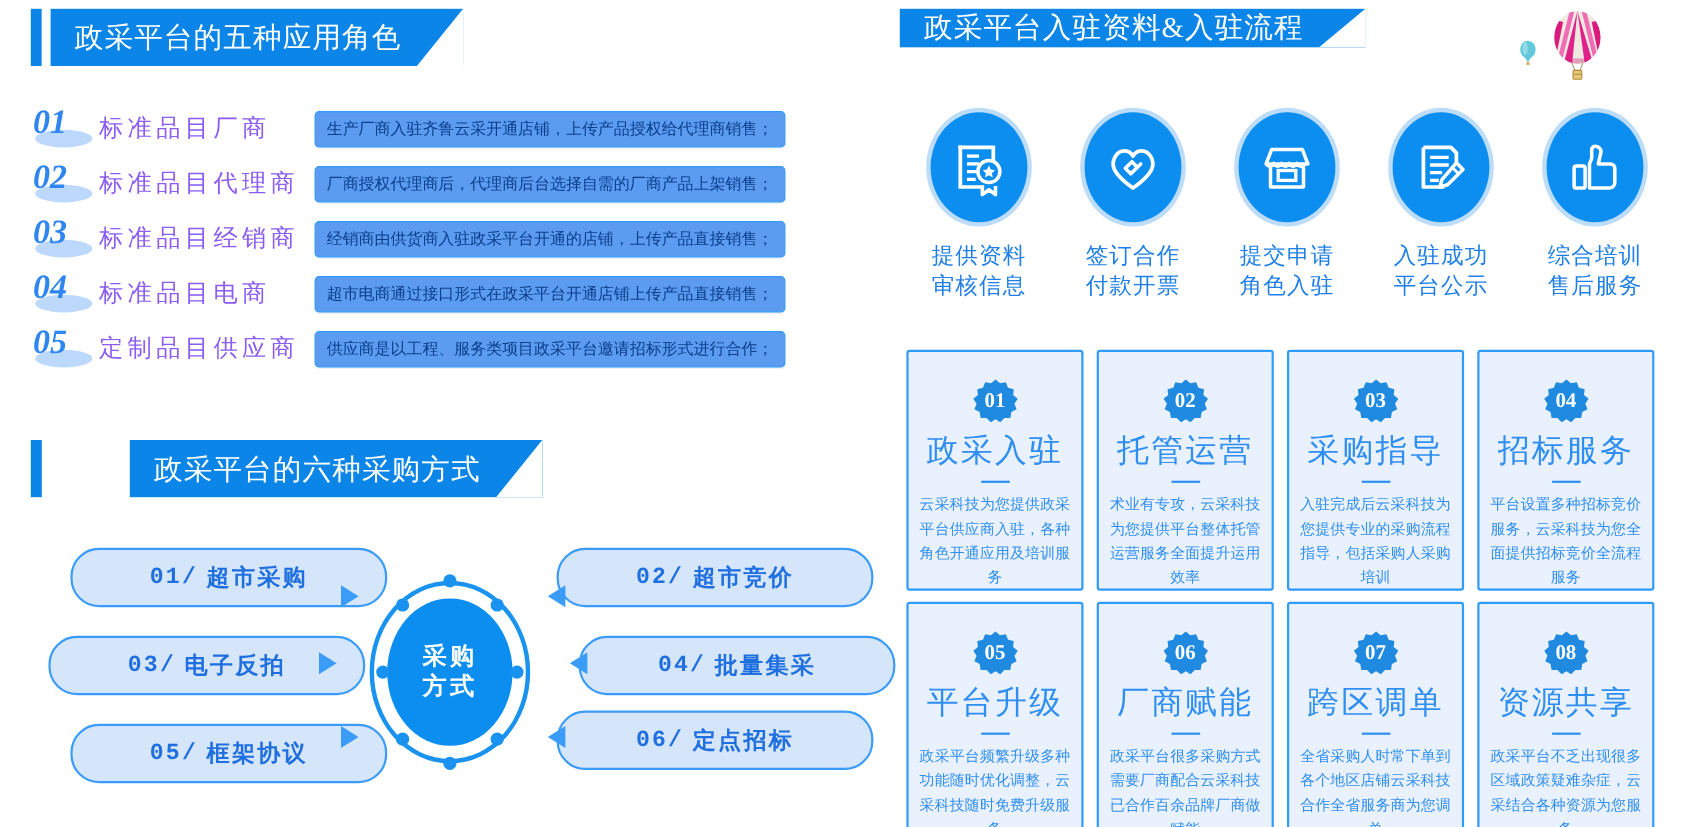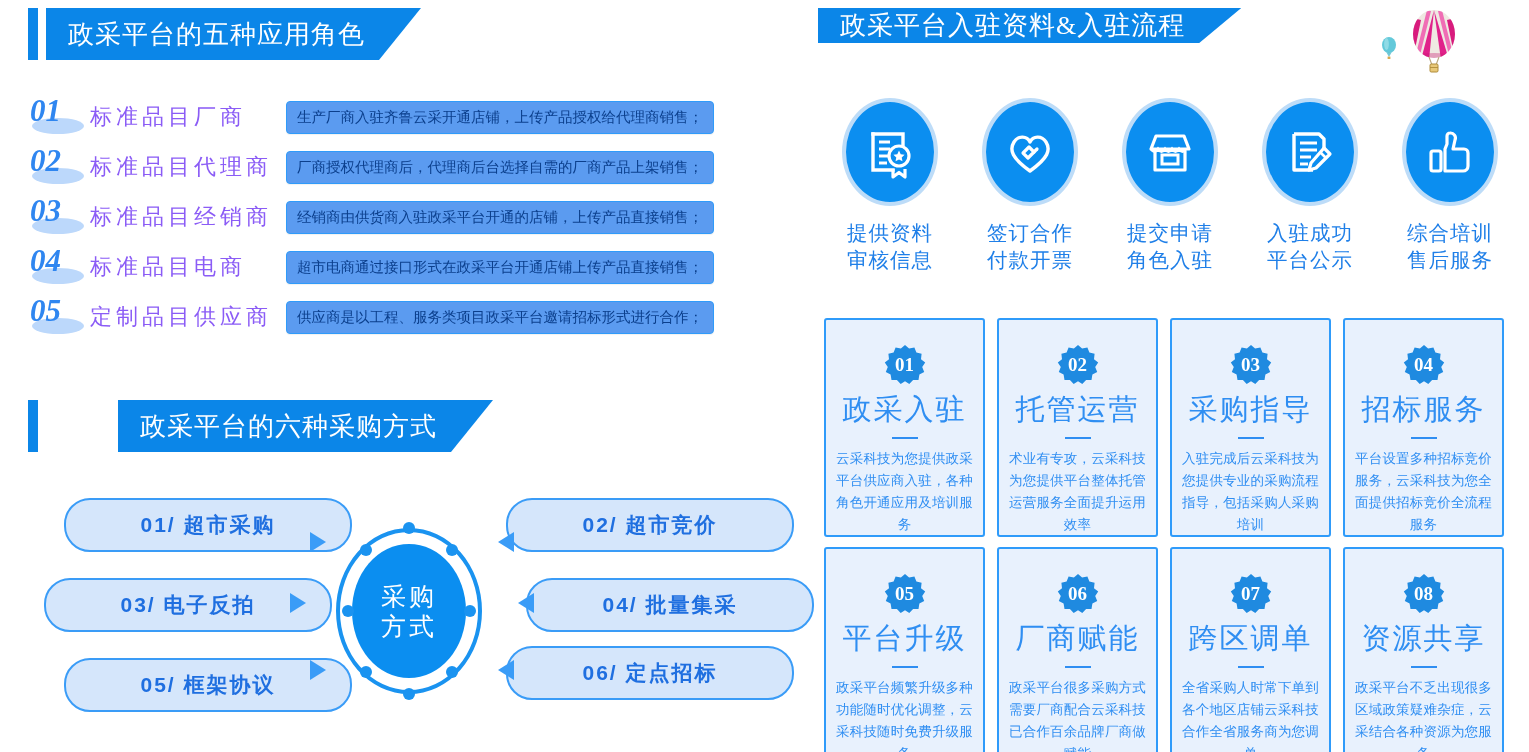--- a/index.html
+++ b/index.html
@@ -53,40 +53,40 @@
   }
 
   
   .wheel{position:absolute;left:20px;top:470px;width:780px;height:260px;}
   .bubble{
     position:absolute;background:#d5e6fb;border:2px solid #3a9cf7;
     border-radius:26px;height:50px;display:flex;align-items:center;
     justify-content:center;color:#1f6fe0;font-weight:bold;font-size:21px;
     letter-spacing:2px;white-space:nowrap;padding:0 18px;
   }
-  .bubble .bnum{font-family:Liberation Sans, sans-serif;font-style:normal;}
+  .bubble .bnum{font-family:Liberation Mono, monospace;font-style:normal;}
   .tail{position:absolute;width:0;height:0;}
   
   .tail-r{border-left:16px solid #3a9cf7;border-top:10px solid transparent;border-bottom:10px solid transparent;}
   .tail-l{border-right:16px solid #3a9cf7;border-top:10px solid transparent;border-bottom:10px solid transparent;}
 
   .hub{position:absolute;left:316px;top:58px;width:146px;height:166px;}
   .hub-outer{
     position:absolute;left:0;top:0;width:146px;height:166px;
     border-radius:50%;border:4px solid #1a93f0;box-sizing:border-box;
   }
   .hub-mid{
     position:absolute;left:9px;top:9px;width:128px;height:148px;
     border-radius:50%;border:5px solid #fff;box-sizing:border-box;
   }
   .hub-core{
     position:absolute;left:16px;top:16px;width:114px;height:134px;
     border-radius:50%;background:#0b8ef0;display:flex;flex-direction:column;
-    align-items:center;justify-content:center;color:#fff;font-weight:normal;
-    font-size:25px;line-height:1.22;letter-spacing:3px;
+    align-items:center;justify-content:center;color:#fff;font-weight:bold;
+    font-size:22px;line-height:1.22;letter-spacing:3px;
   }
   .hub-dot{position:absolute;width:12px;height:12px;border-radius:50%;background:#1a93f0;}
 
   
   .flow{position:absolute;left:820px;top:98px;width:700px;height:190px;display:flex;}
   .flow-item{flex:1 1 0;display:flex;flex-direction:column;align-items:center;}
   .flow-circle{
     width:96px;height:108px;border-radius:50%;background:#0b8ef0;
     border:4px solid #bddcf8;box-sizing:border-box;
     display:flex;align-items:center;justify-content:center;

